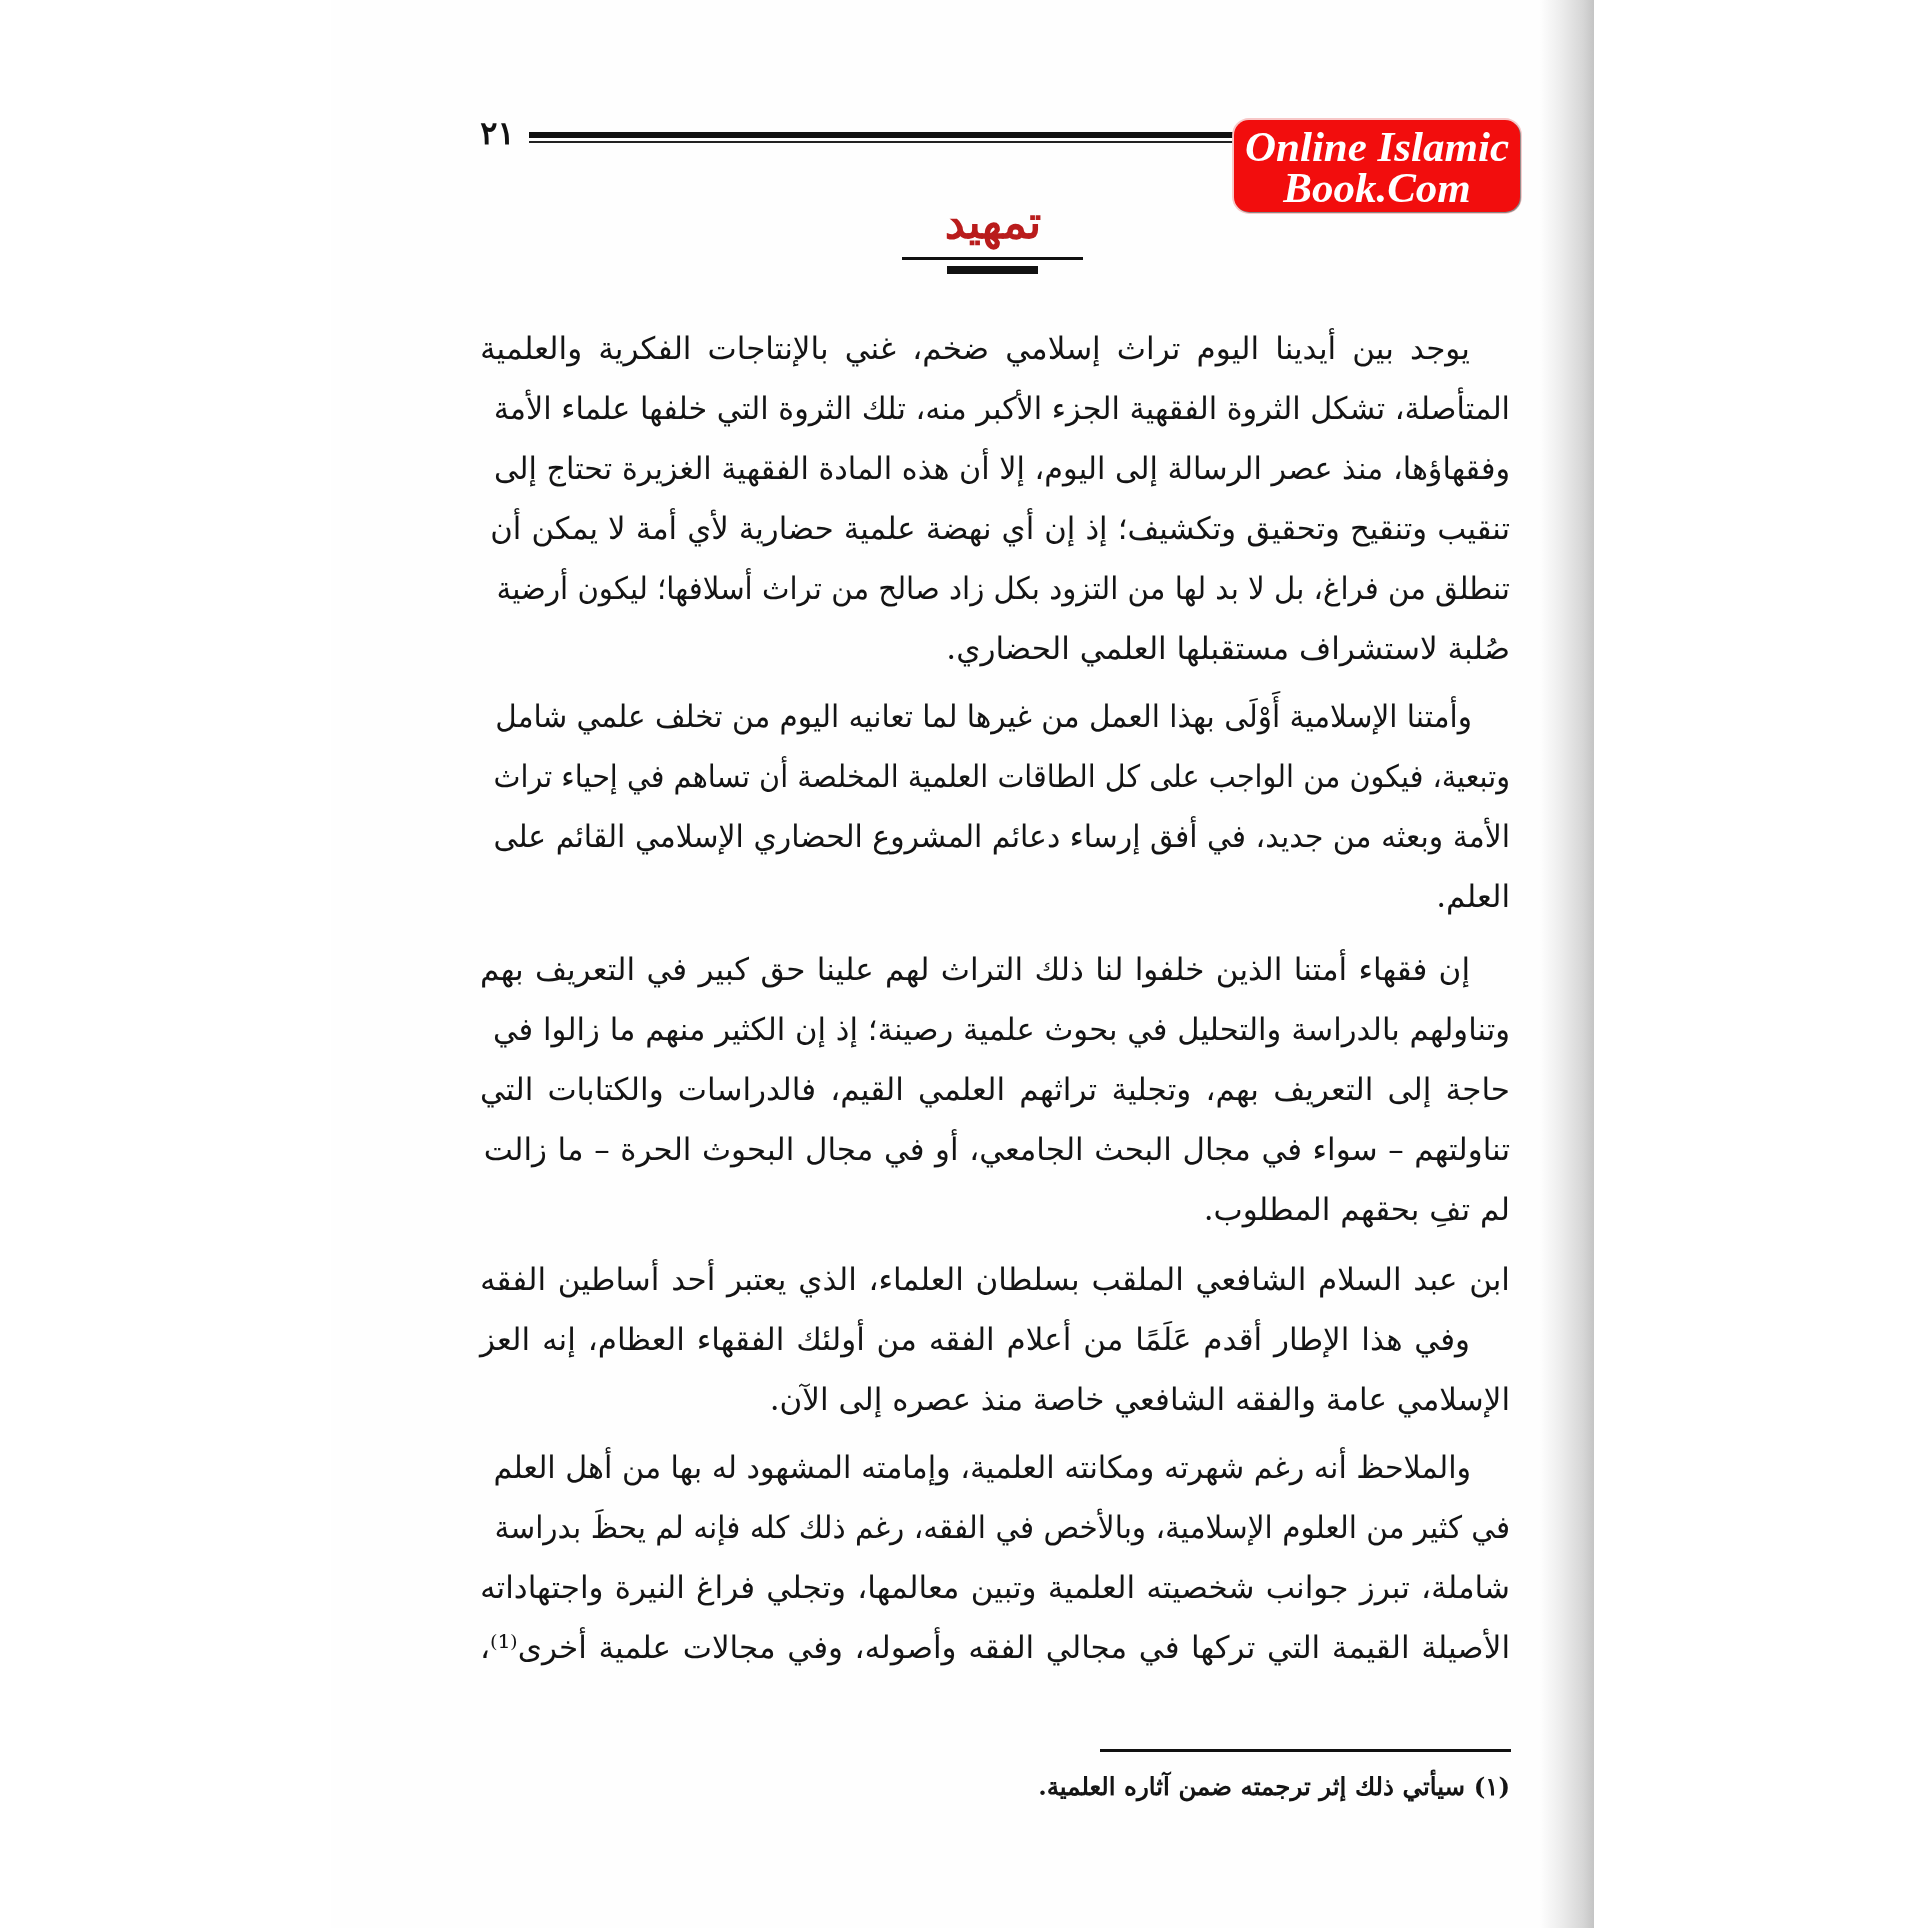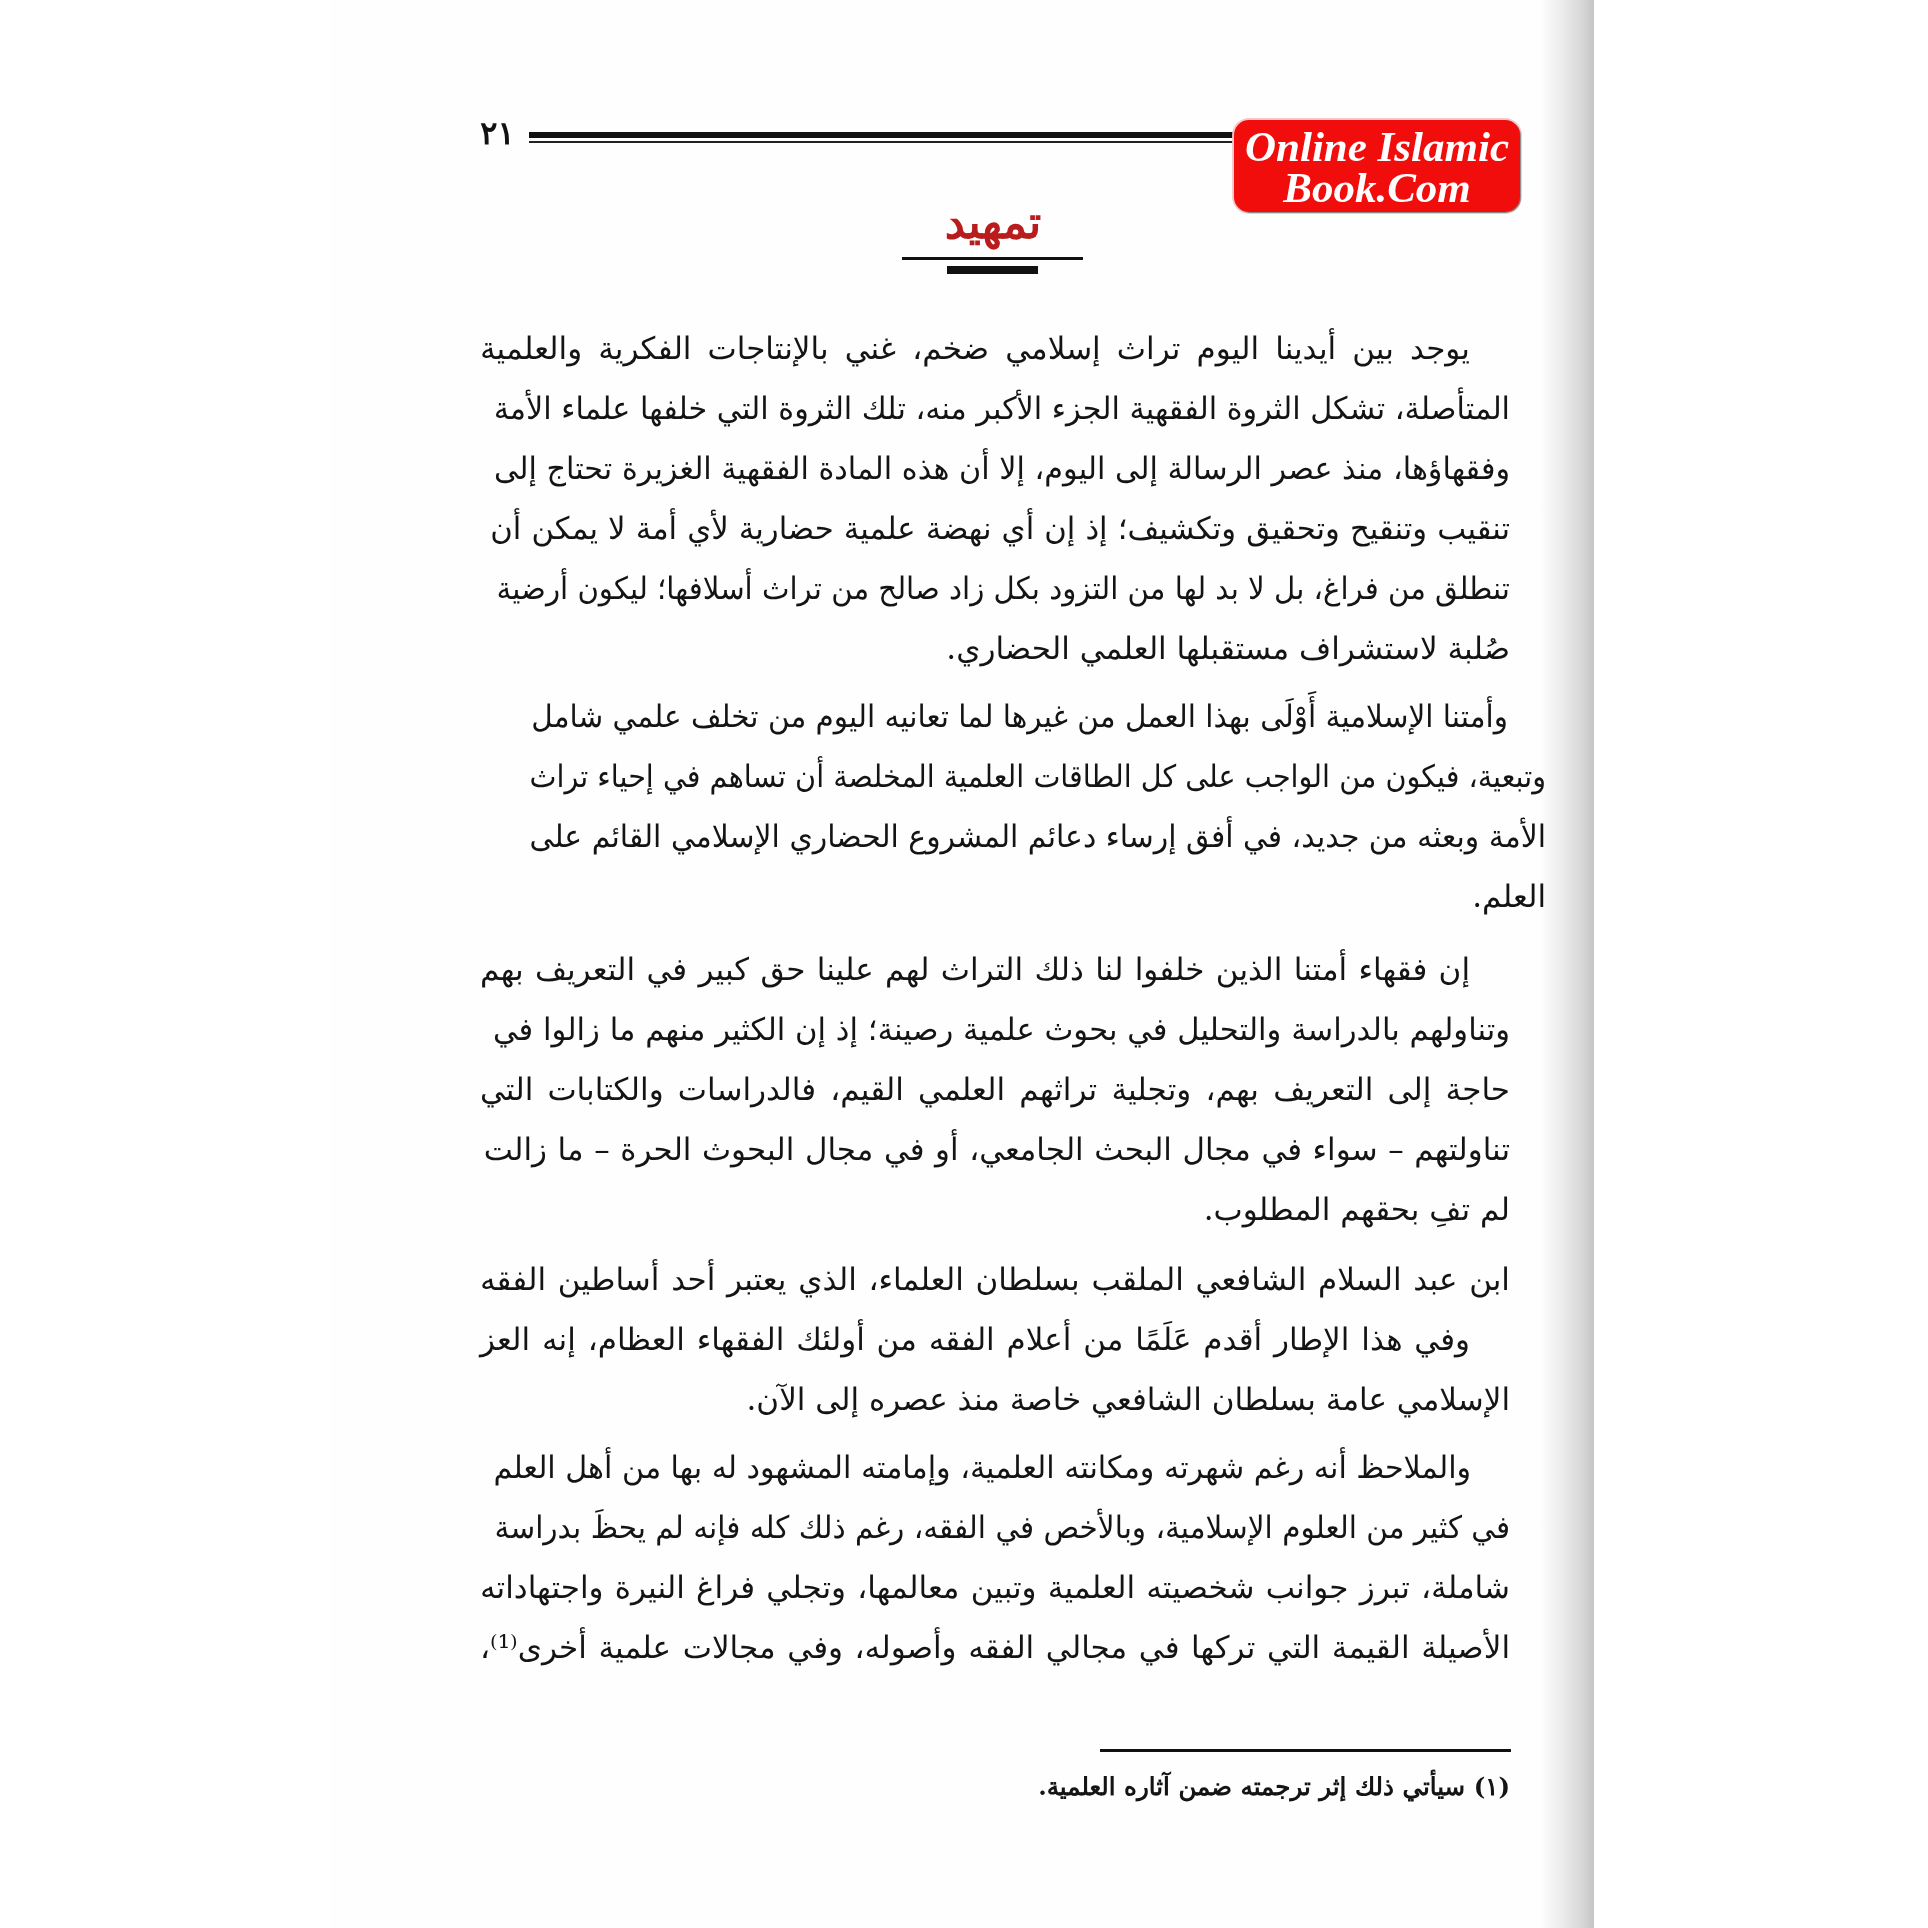--- a/index.html
+++ b/index.html
@@ -86,39 +86,39 @@
 
 <div class="body-text" style="top:318px;">
   <span class="line indent" style="display: block; word-spacing: 5.2px;">يوجد بين أيدينا اليوم تراث إسلامي ضخم، غني بالإنتاجات الفكرية والعلمية</span>
   <span class="line" style="display: block; transform-origin: right center; transform: scaleX(0.975914);">المتأصلة، تشكل الثروة الفقهية الجزء الأكبر منه، تلك الثروة التي خلفها علماء الأمة</span>
   <span class="line" style="display: block; transform-origin: right center; transform: scaleX(0.975914);">وفقهاؤها، منذ عصر الرسالة إلى اليوم، إلا أن هذه المادة الفقهية الغزيرة تحتاج إلى</span>
   <span class="line" style="display: block; transform-origin: right center; transform: scaleX(0.990045);">تنقيب وتنقيح وتحقيق وتكشيف؛ إذ إن أي نهضة علمية حضارية لأي أمة لا يمكن أن</span>
   <span class="line" style="display: block; transform-origin: right center; transform: scaleX(0.942291);">تنطلق من فراغ، بل لا بد لها من التزود بكل زاد صالح من تراث أسلافها؛ ليكون أرضية</span>
   <span class="line last">صُلبة لاستشراف مستقبلها العلمي الحضاري.</span>
 </div>
 
-<div class="body-text" style="top:686px;margin-left:36px;">
+<div class="body-text" style="top:686px;">
   <span class="line indent" style="display: block; transform-origin: right center; transform: scaleX(0.952036);">وأمتنا الإسلامية أَوْلَى بهذا العمل من غيرها لما تعانيه اليوم من تخلف علمي شامل</span>
   <span class="line" style="display: block; transform-origin: right center; transform: scaleX(0.923986);">وتبعية، فيكون من الواجب على كل الطاقات العلمية المخلصة أن تساهم في إحياء تراث</span>
   <span class="line" style="display: block; transform-origin: right center; transform: scaleX(0.963028);">الأمة وبعثه من جديد، في أفق إرساء دعائم المشروع الحضاري الإسلامي القائم على</span>
   <span class="line last">العلم.</span>
 </div>
 
 <div class="body-text" style="top:939px;">
   <span class="line indent" style="display: block; word-spacing: 0.4px;">إن فقهاء أمتنا الذين خلفوا لنا ذلك التراث لهم علينا حق كبير في التعريف بهم</span>
   <span class="line" style="display: block; transform-origin: right center; transform: scaleX(0.987365);">وتناولهم بالدراسة والتحليل في بحوث علمية رصينة؛ إذ إن الكثير منهم ما زالوا في</span>
   <span class="line" style="display: block; word-spacing: 3.2px;">حاجة إلى التعريف بهم، وتجلية تراثهم العلمي القيم، فالدراسات والكتابات التي</span>
   <span class="line" style="display: block; transform-origin: right center; transform: scaleX(0.996357);">تناولتهم – سواء في مجال البحث الجامعي، أو في مجال البحوث الحرة – ما زالت</span>
   <span class="line last">لم تفِ بحقهم المطلوب.</span>
 </div>
 
 <div class="body-text" style="top:1249px;">
   <span class="line" style="display: block; word-spacing: 0.8px;">ابن عبد السلام الشافعي الملقب بسلطان العلماء، الذي يعتبر أحد أساطين الفقه</span>
   <span class="line indent" style="display: block; word-spacing: 0.9px;">وفي هذا الإطار أقدم عَلَمًا من أعلام الفقه من أولئك الفقهاء العظام، إنه العز</span>
-  <span class="line last">الإسلامي عامة بسلطان الشافعي خاصة منذ عصره إلى الآن.</span>
+  <span class="line last">الإسلامي عامة والفقه الشافعي خاصة منذ عصره إلى الآن.</span>
 </div>
 
 <div class="body-text" style="top:1437px;">
   <span class="line indent" style="display: block; transform-origin: right center; transform: scaleX(0.972274);">والملاحظ أنه رغم شهرته ومكانته العلمية، وإمامته المشهود له بها من أهل العلم</span>
   <span class="line" style="display: block; transform-origin: right center; transform: scaleX(0.951304);">في كثير من العلوم الإسلامية، وبالأخص في الفقه، رغم ذلك كله فإنه لم يحظَ بدراسة</span>
   <span class="line" style="display: block; word-spacing: 0.4px;">شاملة، تبرز جوانب شخصيته العلمية وتبين معالمها، وتجلي فراغ النيرة واجتهاداته</span>
   <span class="line" style="display: block; word-spacing: 0.3px;">الأصيلة القيمة التي تركها في مجالي الفقه وأصوله، وفي مجالات علمية أخرى⁽¹⁾،</span>
 </div>
 
 <div class="footnote-rule"></div>

